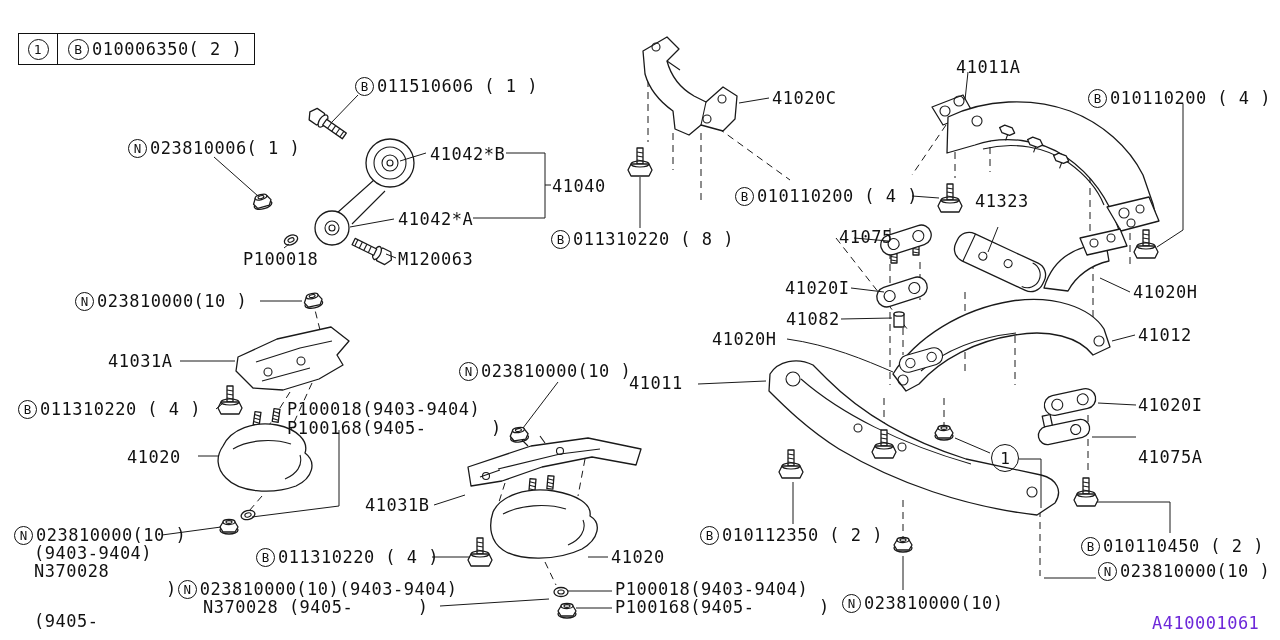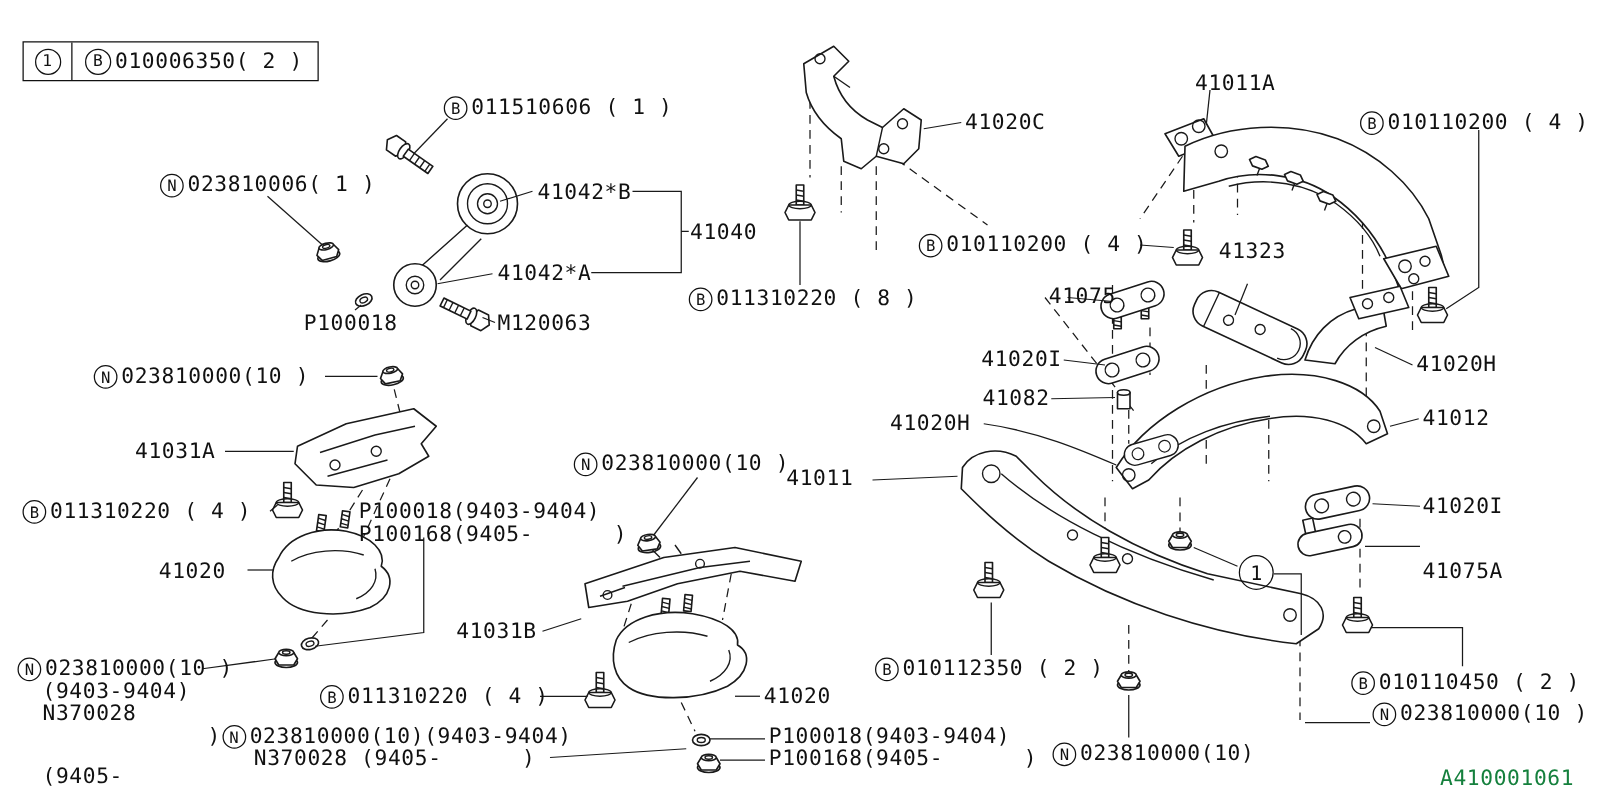--- a/index.html
+++ b/index.html
@@ -19,21 +19,21 @@
   .legend{position:absolute;left:18px;top:33px;display:flex;border:1.5px solid #111;height:30px;
           align-items:stretch;color:#111;font-size:17px;letter-spacing:0.5px;}
   .legend .c1{width:38px;display:flex;align-items:center;justify-content:center;
           border-right:1.5px solid #111;}
   .legend .c2{display:flex;align-items:center;padding:0 12px 0 10px;gap:3px;}
   .legend .cl{display:inline-flex;width:21px;height:21px;border:1.2px solid #111;border-radius:50%;
           align-items:center;justify-content:center;font-size:13px;box-sizing:border-box;}
   .circ1{position:absolute;left:991px;top:444px;width:28px;height:28px;border:1.4px solid #111;
           border-radius:50%;display:flex;align-items:center;justify-content:center;
           font-size:16px;color:#111;box-sizing:border-box;}
-  .diag-id{position:absolute;left:1152px;top:613px;font-size:17px;letter-spacing:0.5px;color:#15803d;}
+  .diag-id{position:absolute;left:1152px;top:613px;font-size:17px;letter-spacing:0.5px;color:#6d28d9;}
 </style>
 </head>
 <body>
 
 <div id="stage">
 
   <svg id="lineart" width="1280" height="640" viewBox="0 0 1280 640">
     <defs>
       <g id="boltV">
         <path class="s" d="M-3,0 h6 v16 h-6 z"></path>

